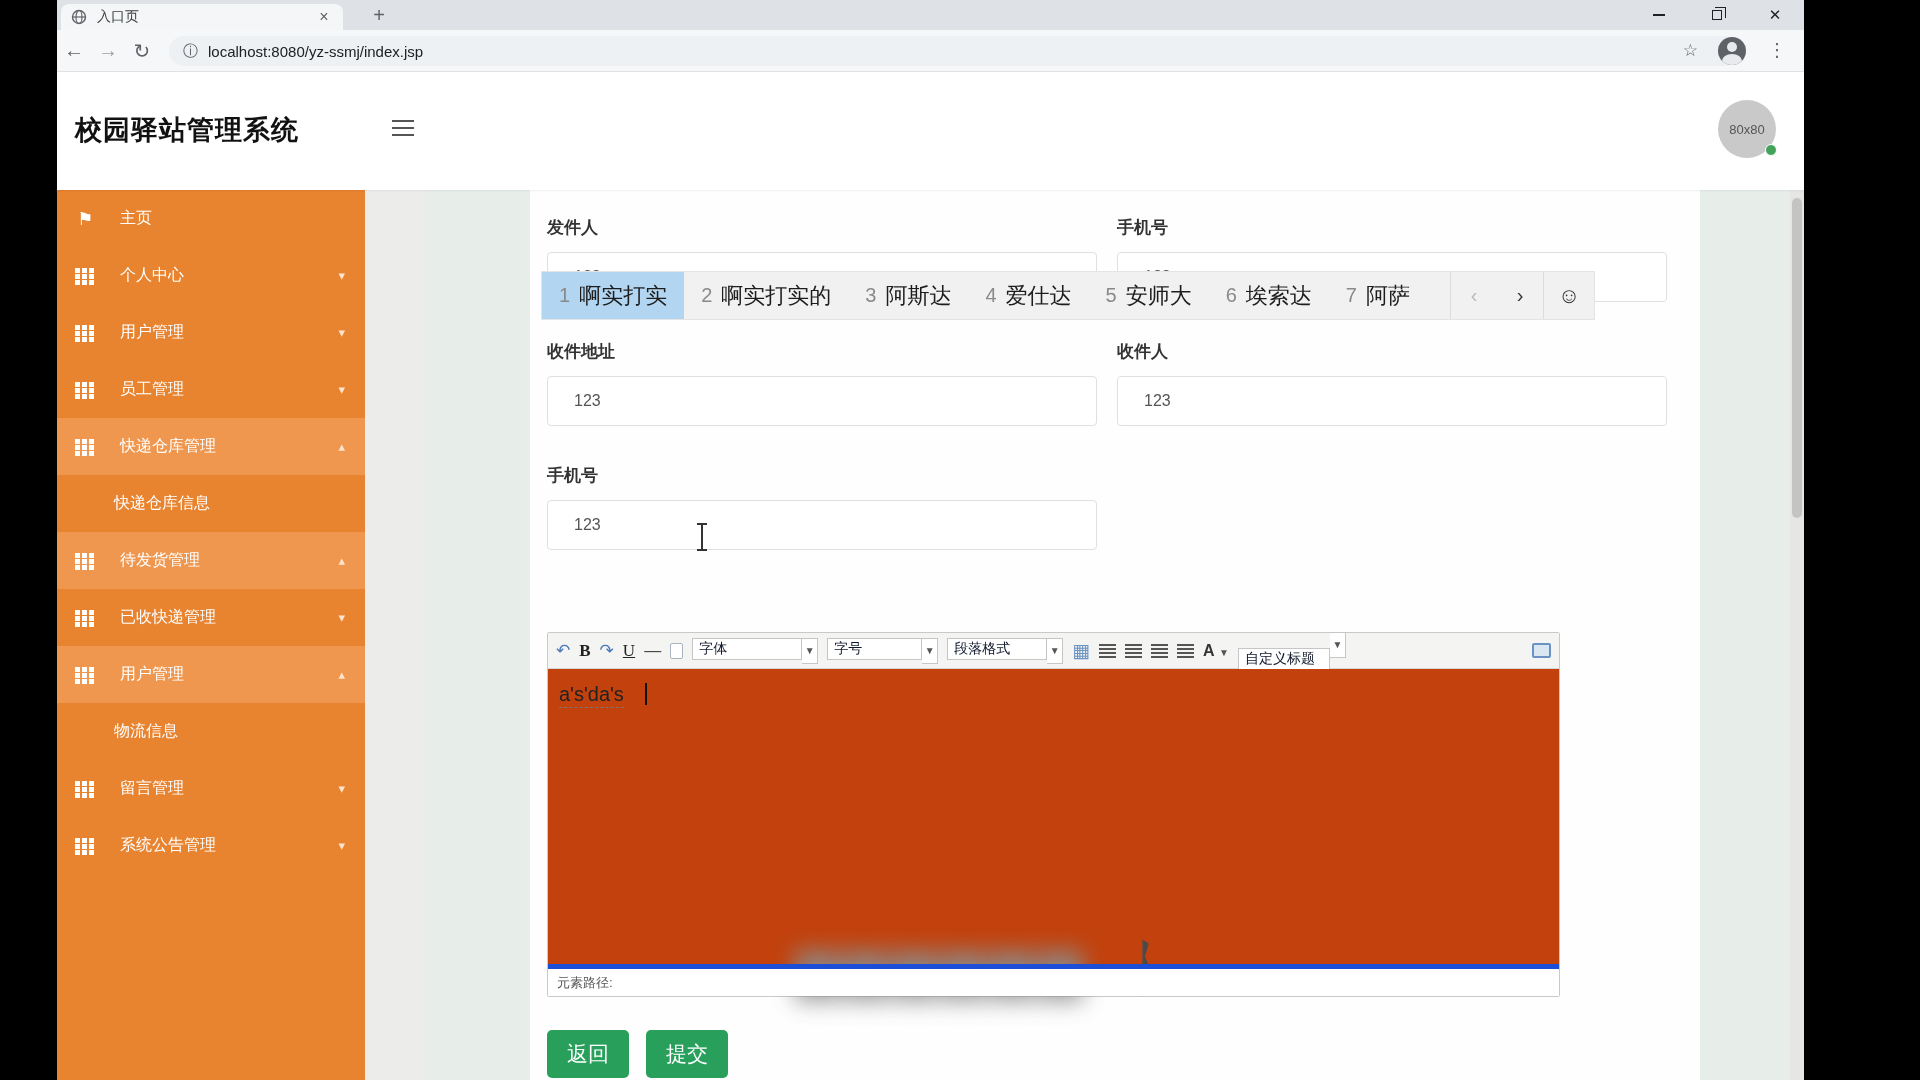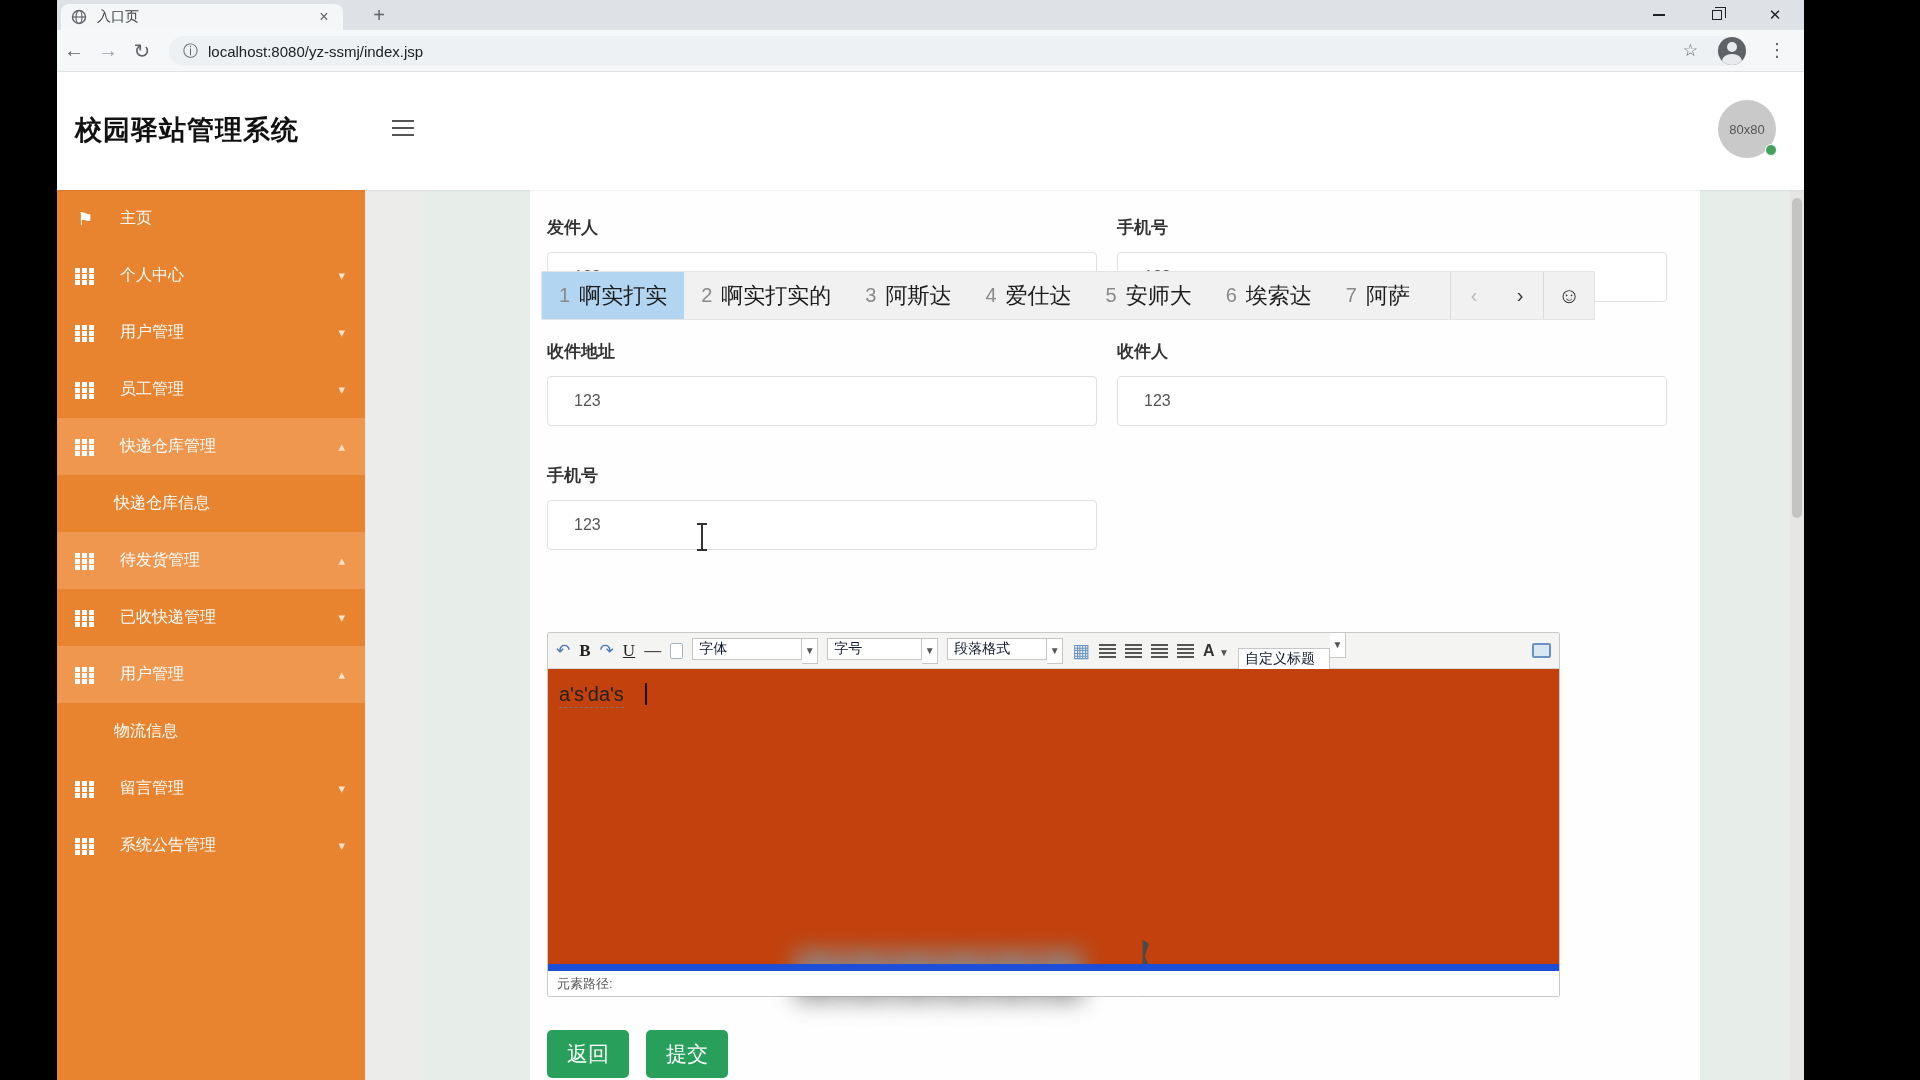--- a/index.html
+++ b/index.html
@@ -119,21 +119,21 @@
   .ime-arrow { width:46px; text-align:center; font-size:20px; color:#333; }
   .ime-arrow.disabled { color:#b9b9b9; }
   .ime-smile { width:50px; text-align:center; font-size:22px; color:#333; }
 
   .watermark { position:absolute; left:193px; top:252px; width:400px; height:92px;
                display:flex; align-items:center; justify-content:center; overflow:visible; }
   .wm-text { font-size:58px; color:#8c8c8c; letter-spacing:4px; filter:blur(11px); opacity:.85; white-space:nowrap; }
   .wm-handle { position:absolute; right:-8px; top:18px; width:7px; height:58px; background:#4a4a4a;
                filter:blur(1.5px); clip-path:polygon(0 0,100% 8%,40% 30%,100% 45%,30% 65%,100% 80%,0 100%); }
 
-  .ed-path { position:absolute; left:0; right:0; bottom:0; height:32px; border-top:7px solid #1d4ed8;
+  .ed-path { position:absolute; left:0; right:0; bottom:0; height:32px; border-top:5px solid #1d4ed8;
              display:flex; align-items:center; padding-left:9px; font-size:13px; color:#555; background:#fff; }
 
   .btn-row { position:absolute; left:17px; top:840px; display:flex; gap:17px; }
   .g-btn { width:82px; height:48px; background:#28a05c; border:none; border-radius:5px; color:#fff;
            font-size:21px; font-family:"Liberation Sans","DejaVu Sans",sans-serif; }
 
   .ibeam { position:absolute; left:638px; top:523px; width:13px; height:30px; }
   .ibeam:before { content:""; position:absolute; left:6px; top:2px; width:2px; height:26px; background:#333; }
   .ibeam:after { content:""; position:absolute; left:2px; top:0; width:10px; height:2px; background:#333;
                  box-shadow:0 26px #333; }

